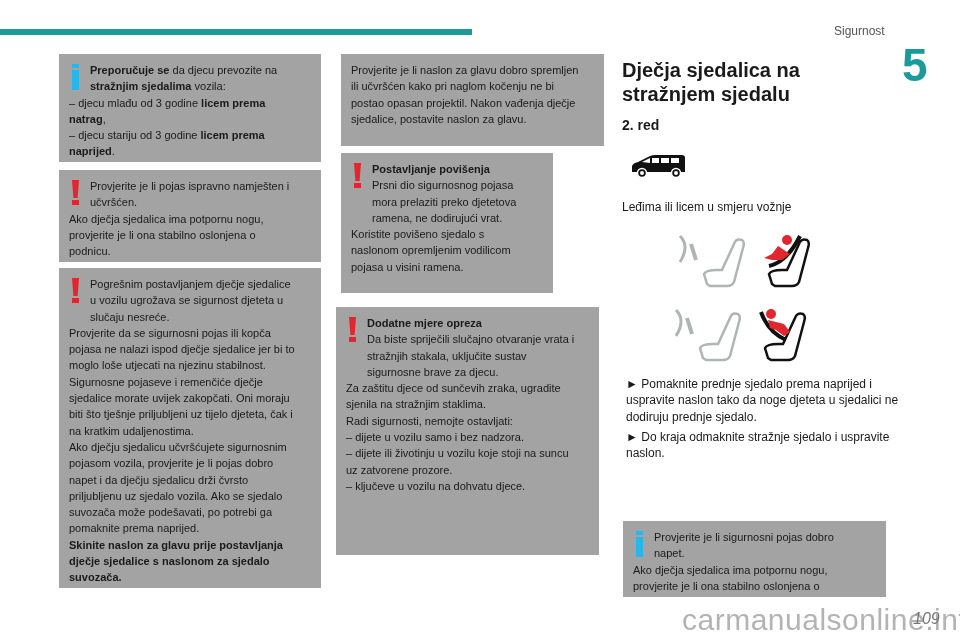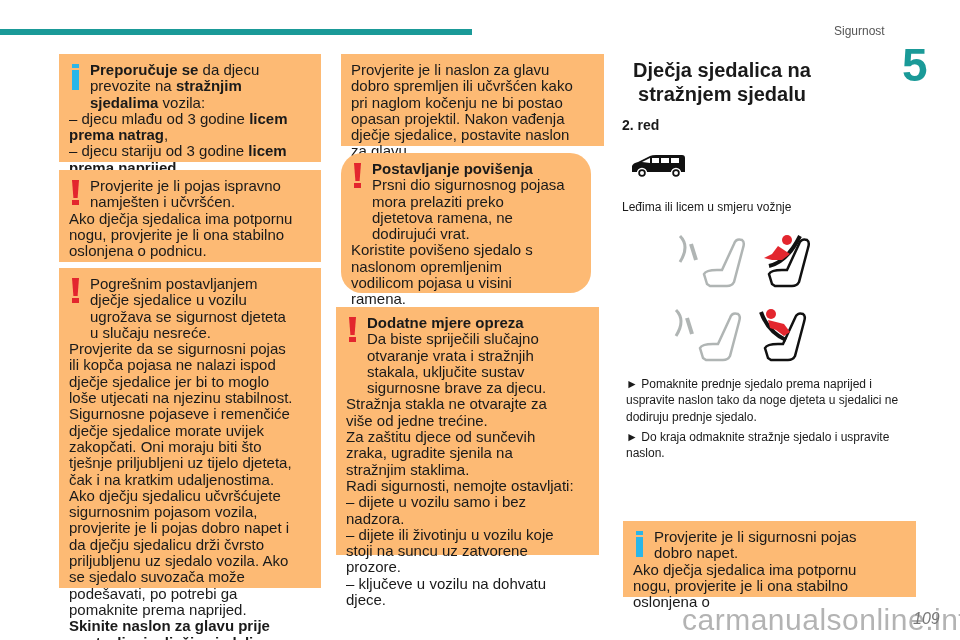--- a/index.html
+++ b/index.html
@@ -4,21 +4,21 @@
 <style>
   html, body { margin:0; padding:0; }
   body {
     width:960px; height:640px; position:relative; overflow:hidden;
     background:#ffffff; font-family:"Liberation Sans", sans-serif; color:#1a1a1a;
   }
   .topbar { position:absolute; left:0; top:29px; width:472px; height:6px; background:#1a9a98; }
   .section-label { position:absolute; left:834px; top:24px; font-size:12px; color:#555; }
   .chapter-num { position:absolute; left:902px; top:42px; font-size:46px; font-weight:bold; color:#1a9a98; line-height:1; }
   .box {
-    position:absolute; background:#fdba74; font-size:15px; line-height:16.3px;
+    position:absolute; background:#a3a3a3; font-size:11px; line-height:16.3px;
     padding:8px 24px 10px 10px; box-sizing:border-box;
   }
   .box p { margin:0; }
   .box .lead { padding-left:21px; }
   .icon-info { position:absolute; left:13px; top:10px; width:7px; height:26px; }
   .icon-info .dot { position:absolute; left:0; top:0; width:7px; height:4px; background:#29b6e8; }
   .icon-info .bar { position:absolute; left:0; top:6px; width:7px; height:20px; background:#29b6e8; }
   .icon-warn { position:absolute; left:13px; top:10px; width:7px; height:26px; }
   .icon-warn .bar { position:absolute; left:0; top:0; width:7px; height:18px; background:#e3262e; clip-path:polygon(0 0,100% 0,80% 100%,20% 100%); }
   .icon-warn .dot { position:absolute; left:0; top:20px; width:7px; height:5px; background:#e3262e; }
@@ -68,46 +68,45 @@
   <p>Provjerite da se sigurnosni pojas ili kopča pojasa ne nalazi ispod dječje sjedalice jer bi to moglo loše utjecati na njezinu stabilnost.</p>
   <p>Sigurnosne pojaseve i remenčiće dječje sjedalice morate uvijek zakopčati. Oni moraju biti što tješnje priljubljeni uz tijelo djeteta, čak i na kratkim udaljenostima.</p>
   <p>Ako dječju sjedalicu učvršćujete sigurnosnim pojasom vozila, provjerite je li pojas dobro napet i da dječju sjedalicu drži čvrsto priljubljenu uz sjedalo vozila. Ako se sjedalo suvozača može podešavati, po potrebi ga pomaknite prema naprijed.</p>
   <p><b>Skinite naslon za glavu prije postavljanja dječje sjedalice s naslonom za sjedalo suvozača.</b></p>
 </div>
 
 <div class="box" style="left:341px; top:54px; width:263px; height:92px;">
   <p>Provjerite je li naslon za glavu dobro spremljen ili učvršćen kako pri naglom kočenju ne bi postao opasan projektil. Nakon vađenja dječje sjedalice, postavite naslon za glavu.</p>
 </div>
 
-<div class="box" style="left:341px; top:153px; width:250px; height:140px;border-radius:21px;">
+<div class="box" style="left:341px; top:153px; width:212px; height:140px;">
   <span class="icon-warn">
       <span class="bar"></span>
       <span class="dot"></span>
     </span>
   <p class="lead"><b>Postavljanje povišenja</b></p>
   <p class="lead" style="padding-left:21px;">Prsni dio sigurnosnog pojasa mora prelaziti preko djetetova ramena, ne dodirujući vrat.</p>
   <p>Koristite povišeno sjedalo s naslonom opremljenim vodilicom pojasa u visini ramena.</p>
 </div>
 
 <div class="box" style="left:336px; top:301px; width:263px; height:248px;margin-top:6px;">
   <span class="icon-warn">
       <span class="bar"></span>
       <span class="dot"></span>
     </span>
   <p class="lead"><b>Dodatne mjere opreza</b></p>
   <p class="lead">Da biste spriječili slučajno otvaranje vrata i stražnjih stakala, uključite sustav sigurnosne brave za djecu.</p>
-  <p>Stražnja stakla ne otvarajte za više od jedne trećine.</p>
   <p>Za zaštitu djece od sunčevih zraka, ugradite sjenila na stražnjim staklima.</p>
   <p>Radi sigurnosti, nemojte ostavljati:</p>
   <p>– dijete u vozilu samo i bez nadzora.</p>
   <p>– dijete ili životinju u vozilu koje stoji na suncu uz zatvorene prozore.</p>
   <p>– ključeve u vozilu na dohvatu djece.</p>
 </div>
 
-<div class="title" style="width:200px;text-align:center;">Dječja sjedalica na stražnjem sjedalu</div>
+<div class="title" style="width:200px;">Dječja sjedalica na stražnjem sjedalu</div>
 <div class="subtitle">2. red</div>
 
 <svg class="car-icon" viewBox="0 0 60 30">
   <path d="M4 22 L4 16 Q5 13 10 12 L22 6 Q24 5 28 5 L54 5 Q57 5 57 8 L57 22 Z" fill="#111"></path>
   <rect x="24" y="8" width="7" height="5" fill="#fff"></rect>
   <rect x="33" y="8" width="8" height="5" fill="#fff"></rect>
   <rect x="43" y="8" width="8" height="5" fill="#fff"></rect>
   <path d="M14 12 L22 8 L22 13 Z" fill="#fff"></path>
   <circle cx="14" cy="23" r="4.5" fill="#111" stroke="#fff" stroke-width="1.5"></circle>
   <circle cx="48" cy="23" r="4.5" fill="#111" stroke="#fff" stroke-width="1.5"></circle>
@@ -135,21 +134,21 @@
   <path d="M93 6 Q100 26 118 34" stroke="#111" stroke-width="4" fill="none"></path>
   <circle cx="103" cy="8" r="5" fill="#e3262e"></circle>
   <path d="M100 14 L108 16 L116 18 L122 26 L116 30 L108 24 L102 22 Z" fill="#e3262e"></path>
 </svg>
 
 <div class="body-text">
   <p>► Pomaknite prednje sjedalo prema naprijed i uspravite naslon tako da noge djeteta u sjedalici ne dodiruju prednje sjedalo.</p>
   <p>► Do kraja odmaknite stražnje sjedalo i uspravite naslon.</p>
 </div>
 
-<div class="box" style="left:623px; top:521px; width:293px; height:76px;">
+<div class="box" style="left:623px; top:521px; width:263px; height:76px;">
   <span class="icon-info">
       <span class="dot"></span>
       <span class="bar"></span>
     </span>
   <p class="lead">Provjerite je li sigurnosni pojas dobro napet.</p>
   <p>Ako dječja sjedalica ima potpornu nogu, provjerite je li ona stabilno oslonjena o</p>
 </div>
 
 <div class="watermark">carmanualsonline.info</div>
 <div class="page-num">109</div>

